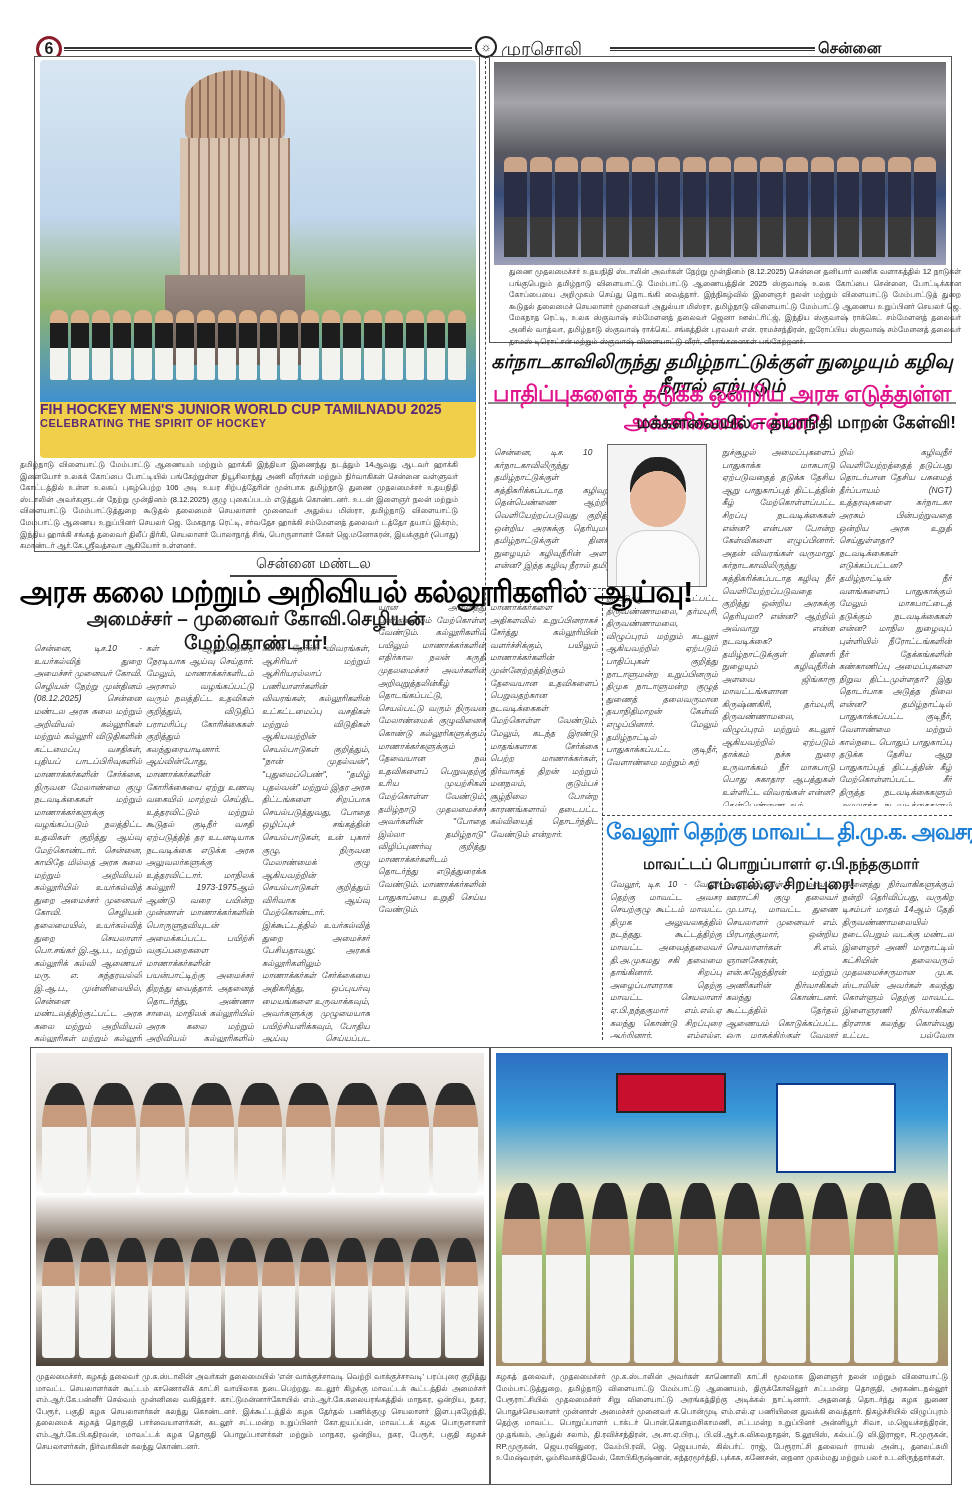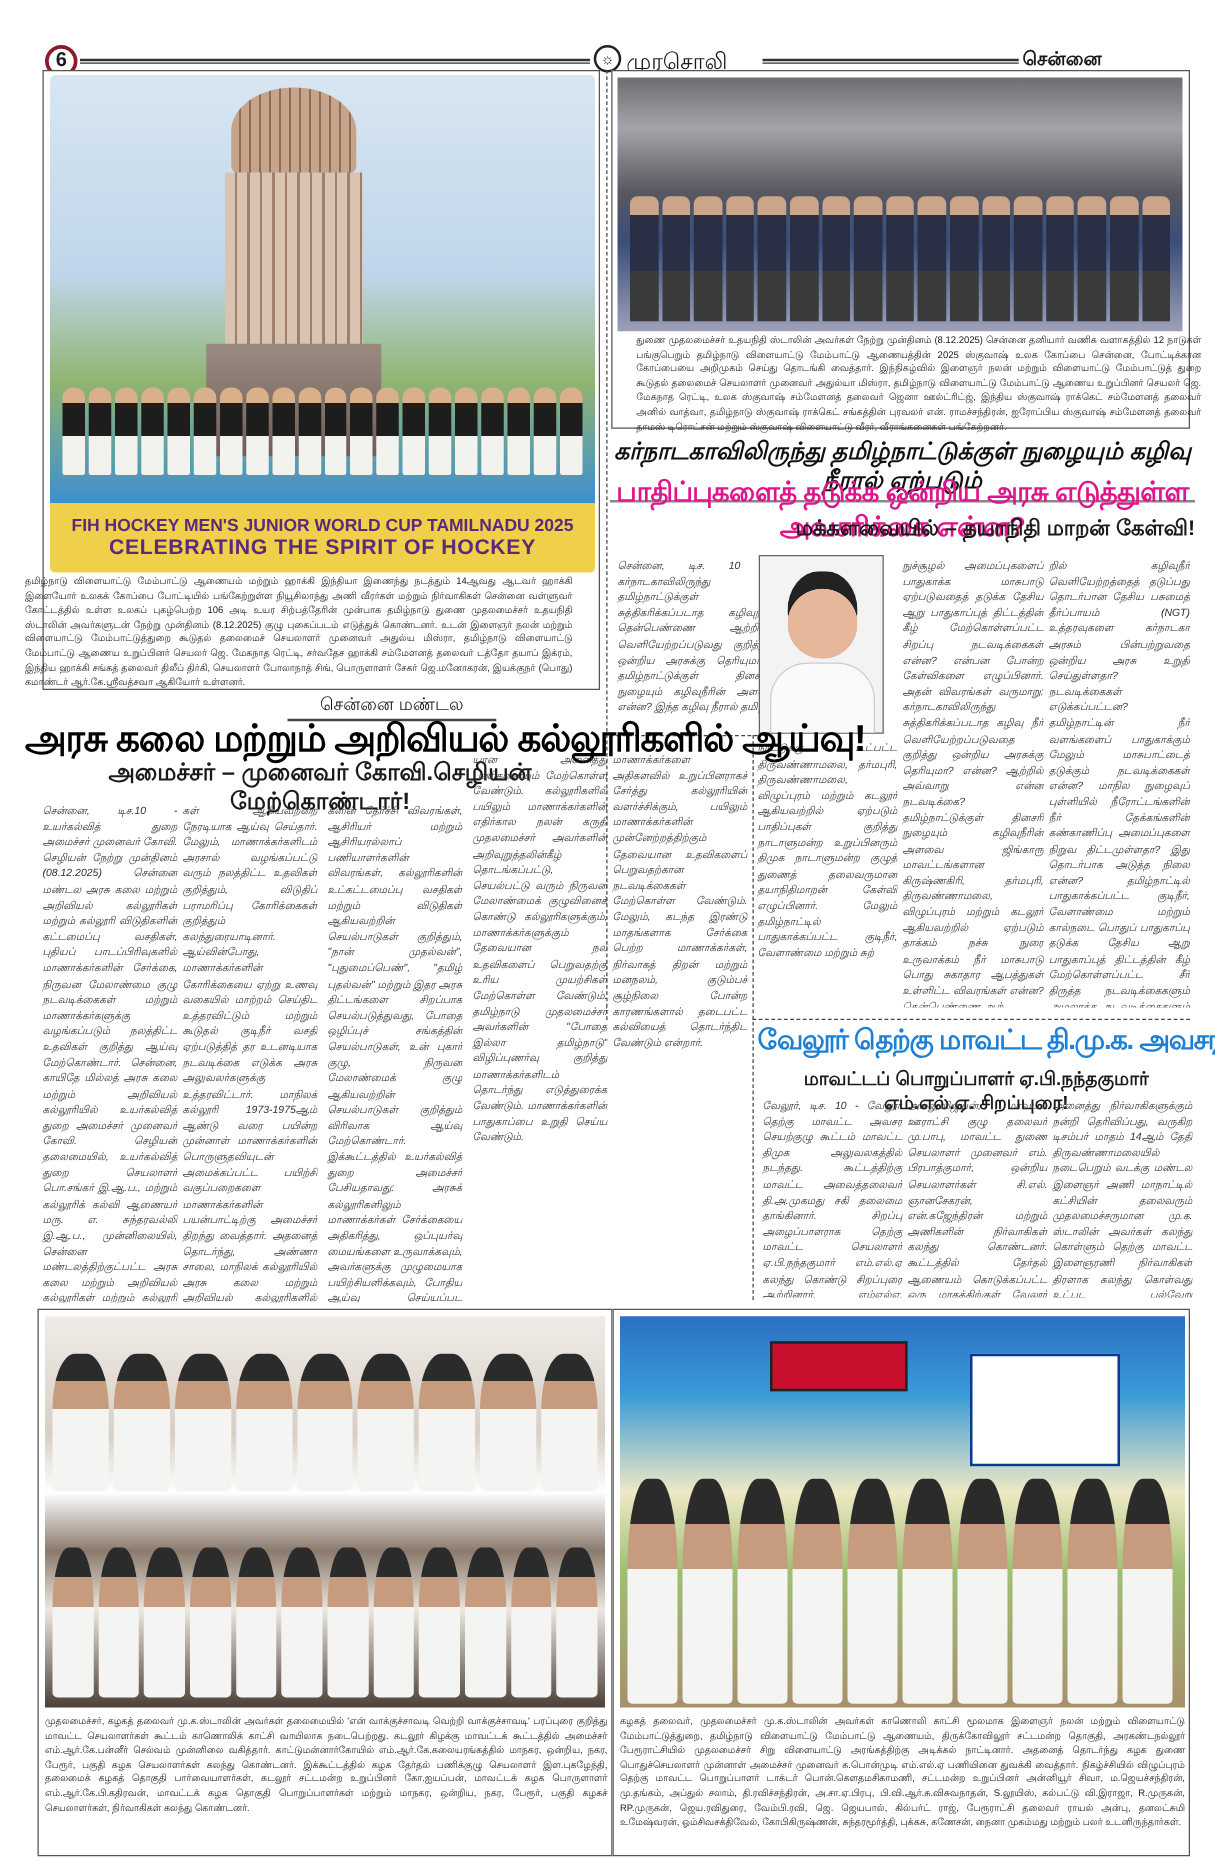--- a/index.html
+++ b/index.html
@@ -26,23 +26,23 @@
     background: linear-gradient(#d8e6f2 0%, #bfd6ea 40%, #8fb470 62%, #3f8fd0 86%, #f0d04a 86%); border-radius: 4px; }
   .tower { position: absolute; left: 120px; top: 10px; width: 150px; height: 300px; }
   .tower .dome { position:absolute; left: 25px; top: 0; width: 100px; height: 70px; border-radius: 50% 50% 10% 10%;
     background: repeating-linear-gradient(90deg,#c6a48a 0 6px,#8f6b58 6px 8px); }
   .tower .body { position:absolute; left: 20px; top: 68px; width: 110px; height: 140px;
     background: repeating-linear-gradient(90deg,#d9c3b1 0 8px,#a07f6c 8px 10px); }
   .tower .base { position:absolute; left: 5px; top: 205px; width: 140px; height: 90px;
     background: linear-gradient(#9a8a80,#6d5f58); }
   .crowd { position: absolute; left: 10px; top: 250px; width: 416px; height: 70px; display: flex; gap: 3px; }
   .crowd span { flex: 1; background: linear-gradient(#d9b08a 0 18%, #1d1d1d 18% 55%, #f2f2ee 55%); border-radius: 8px 8px 2px 2px; }
-  .banner { position: absolute; left: 0; bottom: 1px; width: 100%; height: 57px; text-align: center; }
+  .banner { position: absolute; left: 0; bottom: 12px; width: 100%; height: 57px; }
   .banner .b1 { color: #5b2a7a; font-weight: bold; font-size: 14px; margin-top: 12px; }
-  .banner .b2 { color: #5b2a7a; font-weight: bold; font-size: 17px; letter-spacing: 0.5px; }
+  .banner .b2 { color: #5b2a7a; font-weight: bold; font-size: 11px; letter-spacing: 0.5px; }
 
   #hockey-caption { left: 20px; top: 459px; width: 438px; }
 
   
   #squash-photo { left: 494px; top: 62px; width: 452px; height: 203px;
     background: linear-gradient(#6d6d72 0%, #a4a4aa 20%, #585860 45%, #3a4e7a 65%, #9da0b8 100%); }
   .squash-row { position:absolute; left: 10px; top: 95px; width: 432px; height: 100px; display:flex; gap:3px; }
   .squash-row span { flex:1; background: linear-gradient(#caa58a 0 15%, #2b2f45 15% 60%, #3a3a3a 60%); border-radius: 6px 6px 0 0; }
   #squash-caption { left: 509px; top: 266px; width: 452px; }
 

